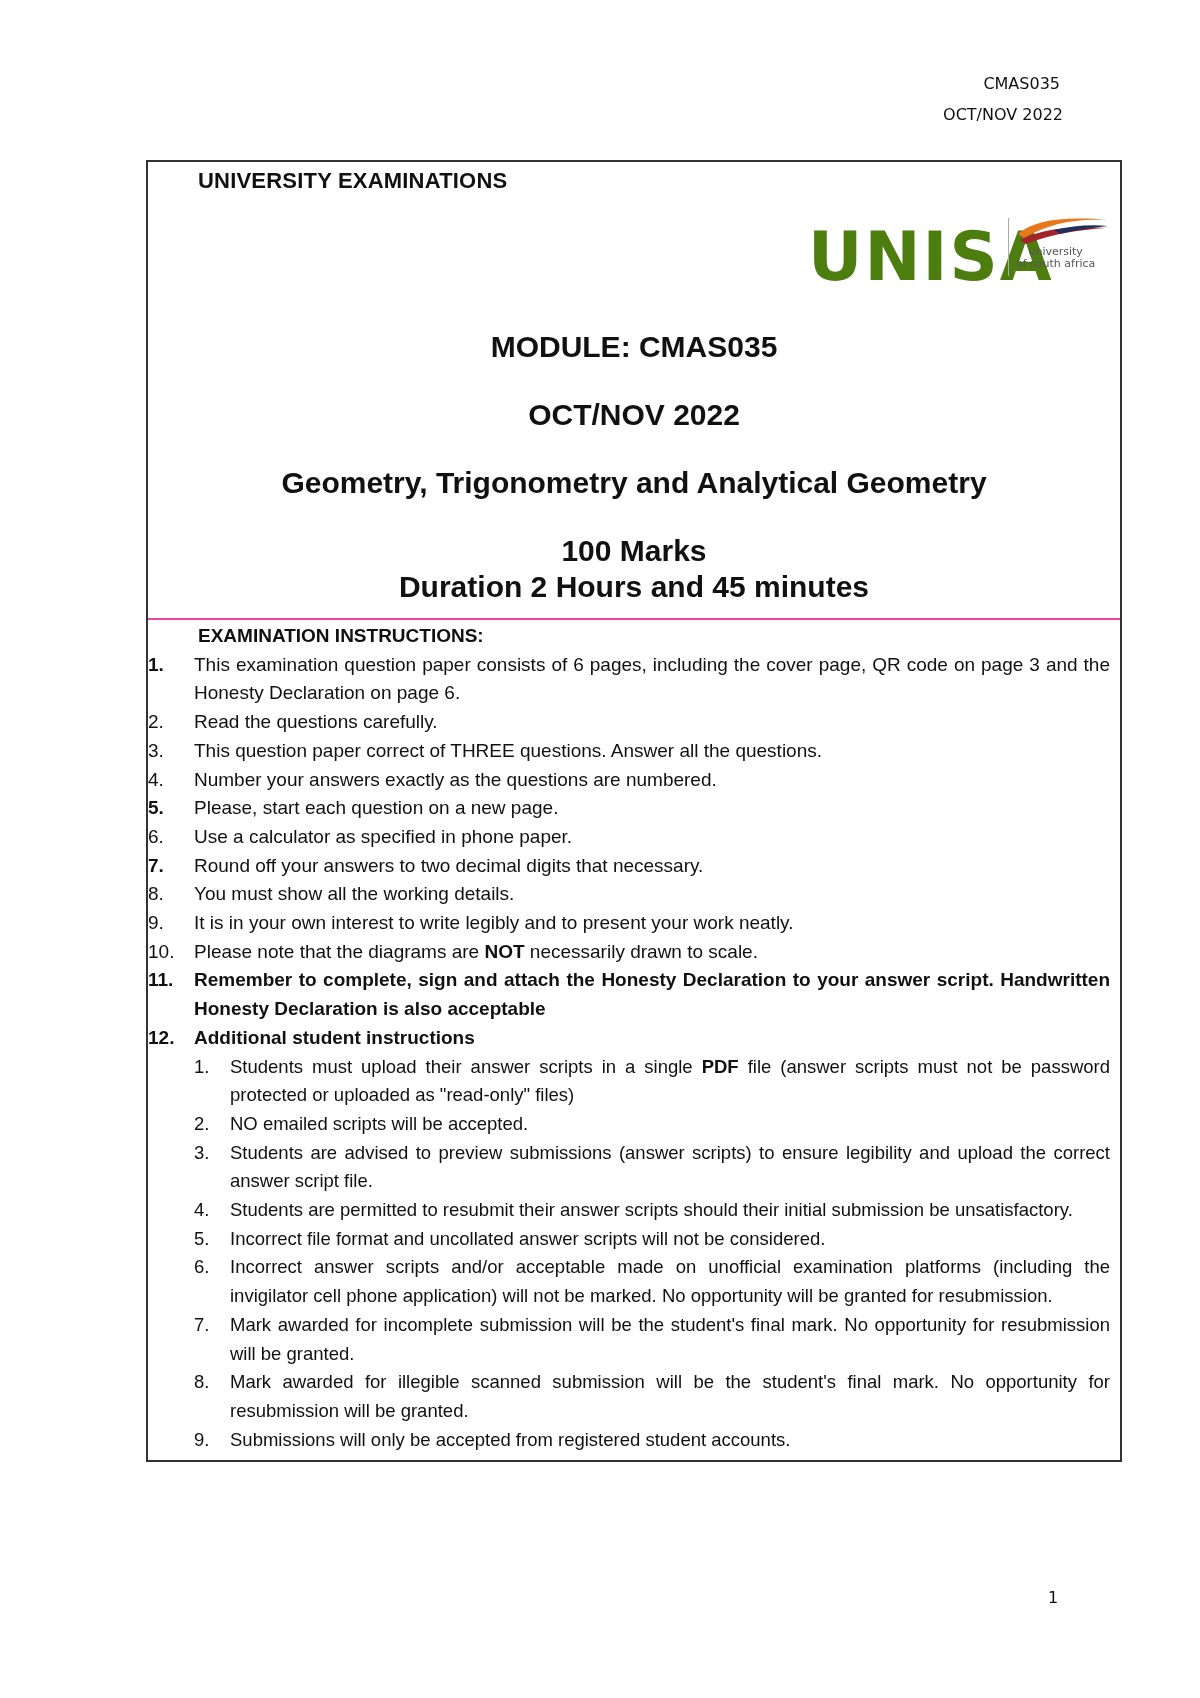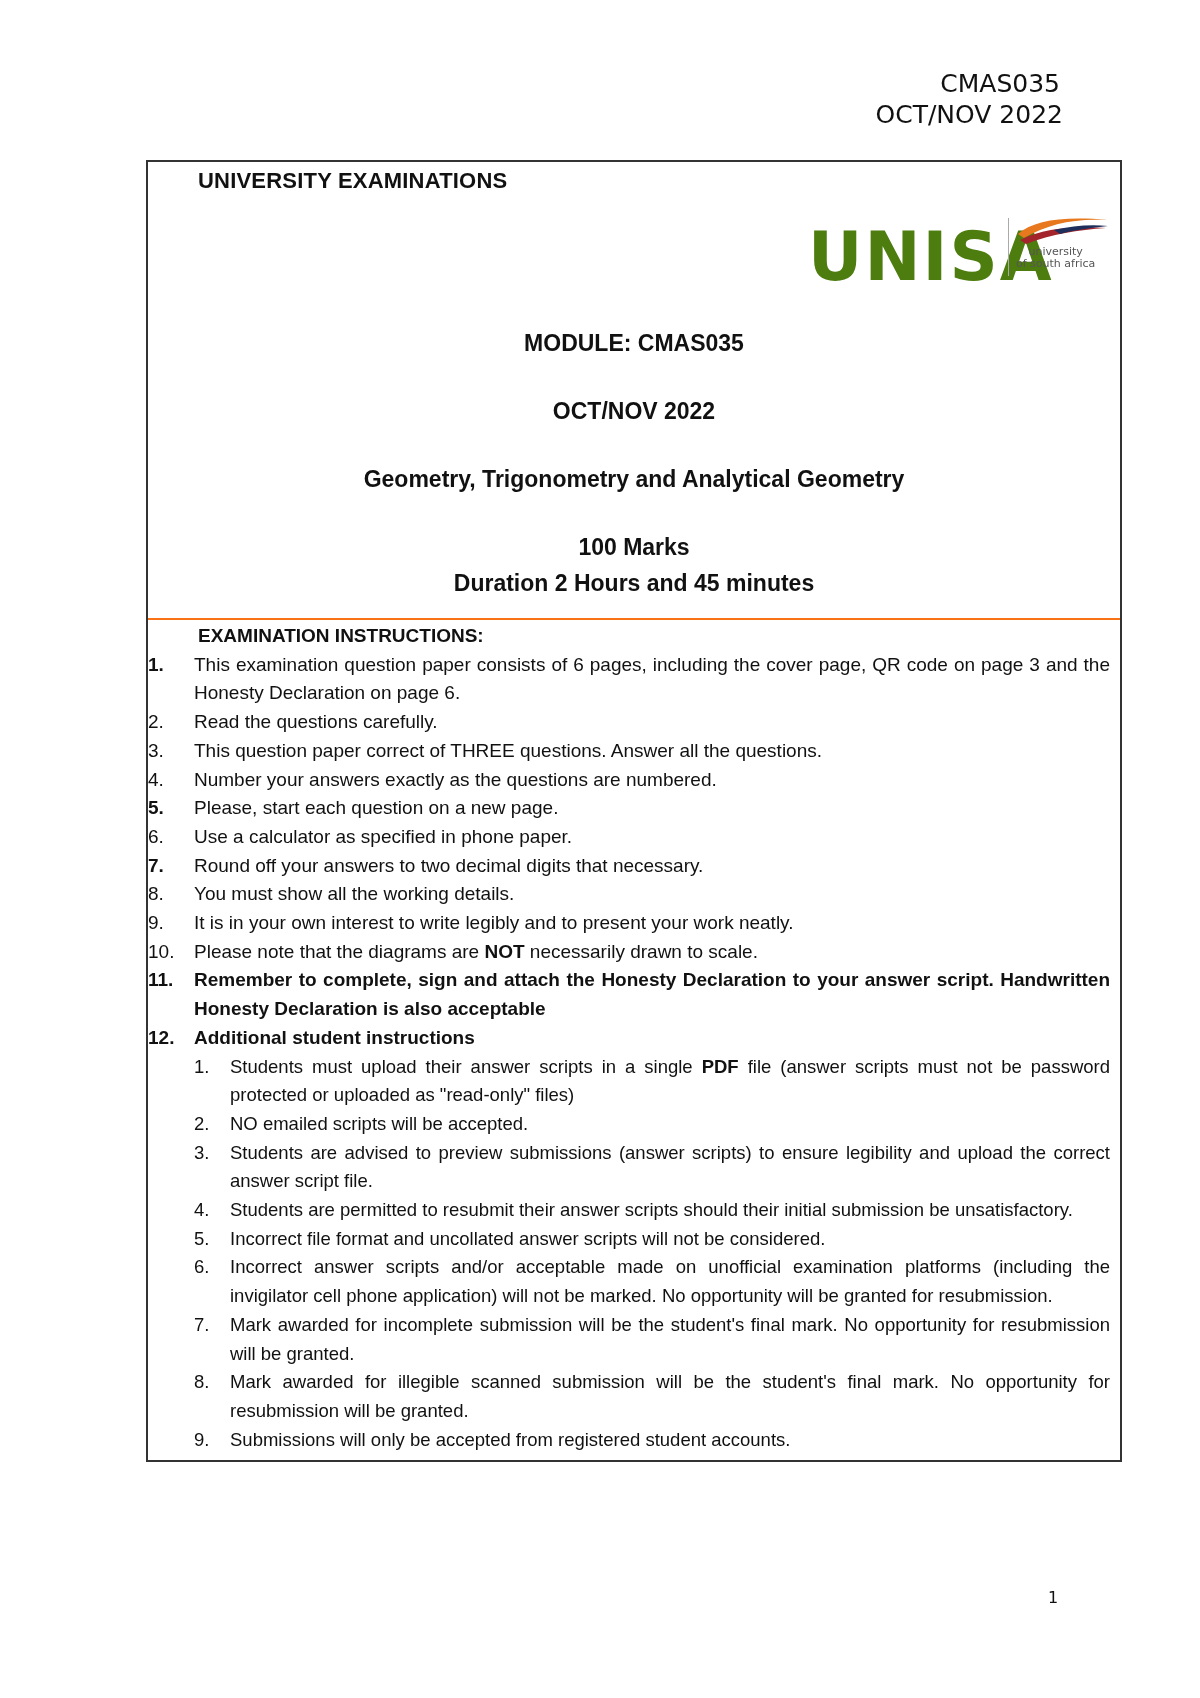--- a/index.html
+++ b/index.html
@@ -5,29 +5,29 @@
     html, body {
       margin: 0; padding: 0; background: #ffffff;
     }
     body {
       width: 1200px; height: 1698px; position: relative; overflow: hidden;
       font-family: "Liberation Sans", sans-serif; color: #111;
     }
     .page-header {
       position: absolute; right: 137px; top: 68px;
       text-align: right; font-family: "DejaVu Sans", sans-serif;
-      font-size: 25px; line-height: 31px; color: #111; margin-left: 20px;
+      font-size: 16px; line-height: 31px; color: #111; margin-left: 20px;
     }
     .page-header .code { padding-right: 3px; }
     .exam-box {
       position: absolute; left: 146px; top: 160px; width: 976px;
       border: 2px solid #333; box-sizing: border-box;
     }
     .cover-section {
-      height: 456px; position: relative; border-bottom: 2px solid #f97316;
+      height: 456px; position: relative; border-bottom: 2px solid #ec4899;
     }
     .uni-exams {
       position: absolute; left: 50px; top: 6px;
       font-weight: bold; font-size: 22px; letter-spacing: 0.2px;
     }
     .logo {
       position: absolute; left: 660px; top: 50px; width: 300px; height: 80px;
     }
     .logo .wordmark {
       position: absolute; left: 0; top: 6px; font-size: 67px; color: #4d7c0f;
@@ -36,21 +36,21 @@
     .logo .divider {
       position: absolute; left: 200px; top: 6px; width: 1px; height: 58px; background: #aaa;
     }
     .logo .tagline {
       position: absolute; left: 208px; top: 34px; font-size: 11px; color: #555;
       line-height: 12px; font-family: "DejaVu Sans", sans-serif; text-align: center;
     }
     .logo svg { position: absolute; left: 206px; top: 2px; }
     .cover-line {
       position: absolute; left: 0; right: 0; text-align: center;
-      font-weight: bold; font-size: 23px;
+      font-weight: bold; font-size: 30px;
     }
     .instructions { padding: 2px 10px 6px 0; font-size: 19px; line-height: 28.7px; }
     .instr-title { font-weight: bold; padding-left: 50px; }
     .item { display: flex; text-align: justify; }
     .item .num { width: 46px; flex: 0 0 46px; padding-left: 0; }
     .item .num.bold { font-weight: bold; }
     .item .text { flex: 1; }
     .item.bold .text { font-weight: bold; }
     .sub-item { display: flex; text-align: justify; padding-left: 46px; font-size: 18.5px; }
     .sub-item .num { width: 36px; flex: 0 0 36px; }

